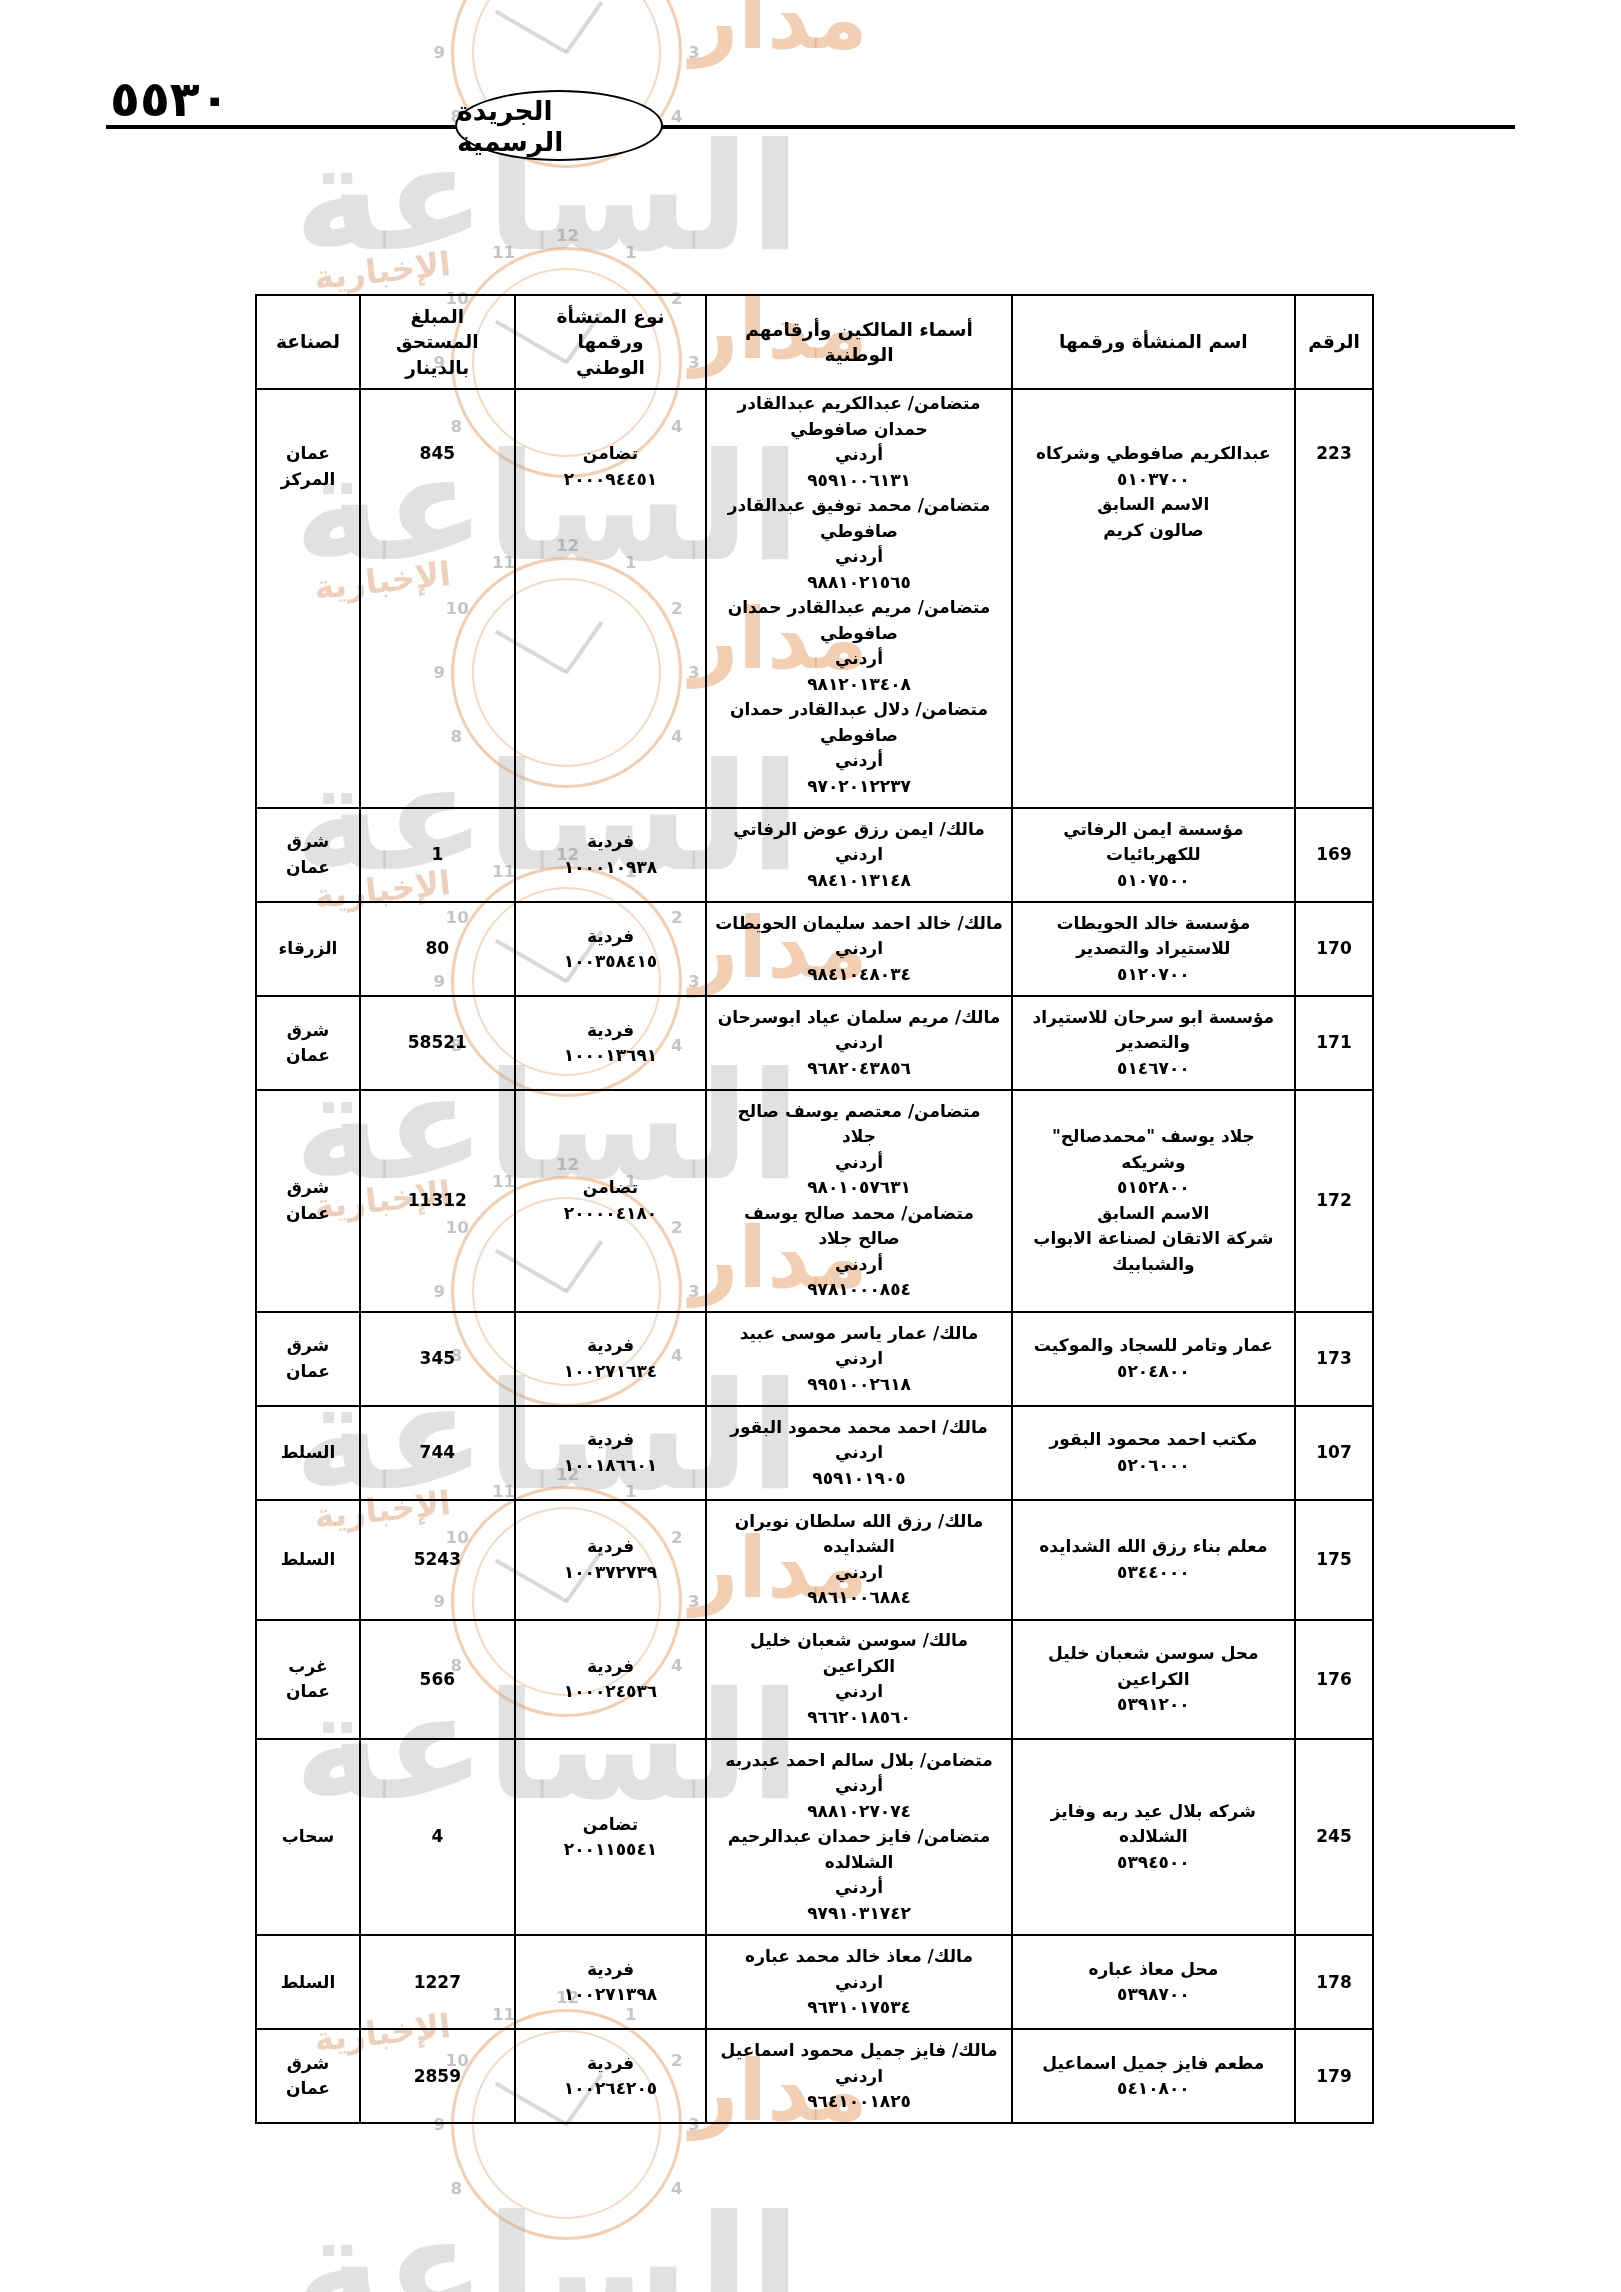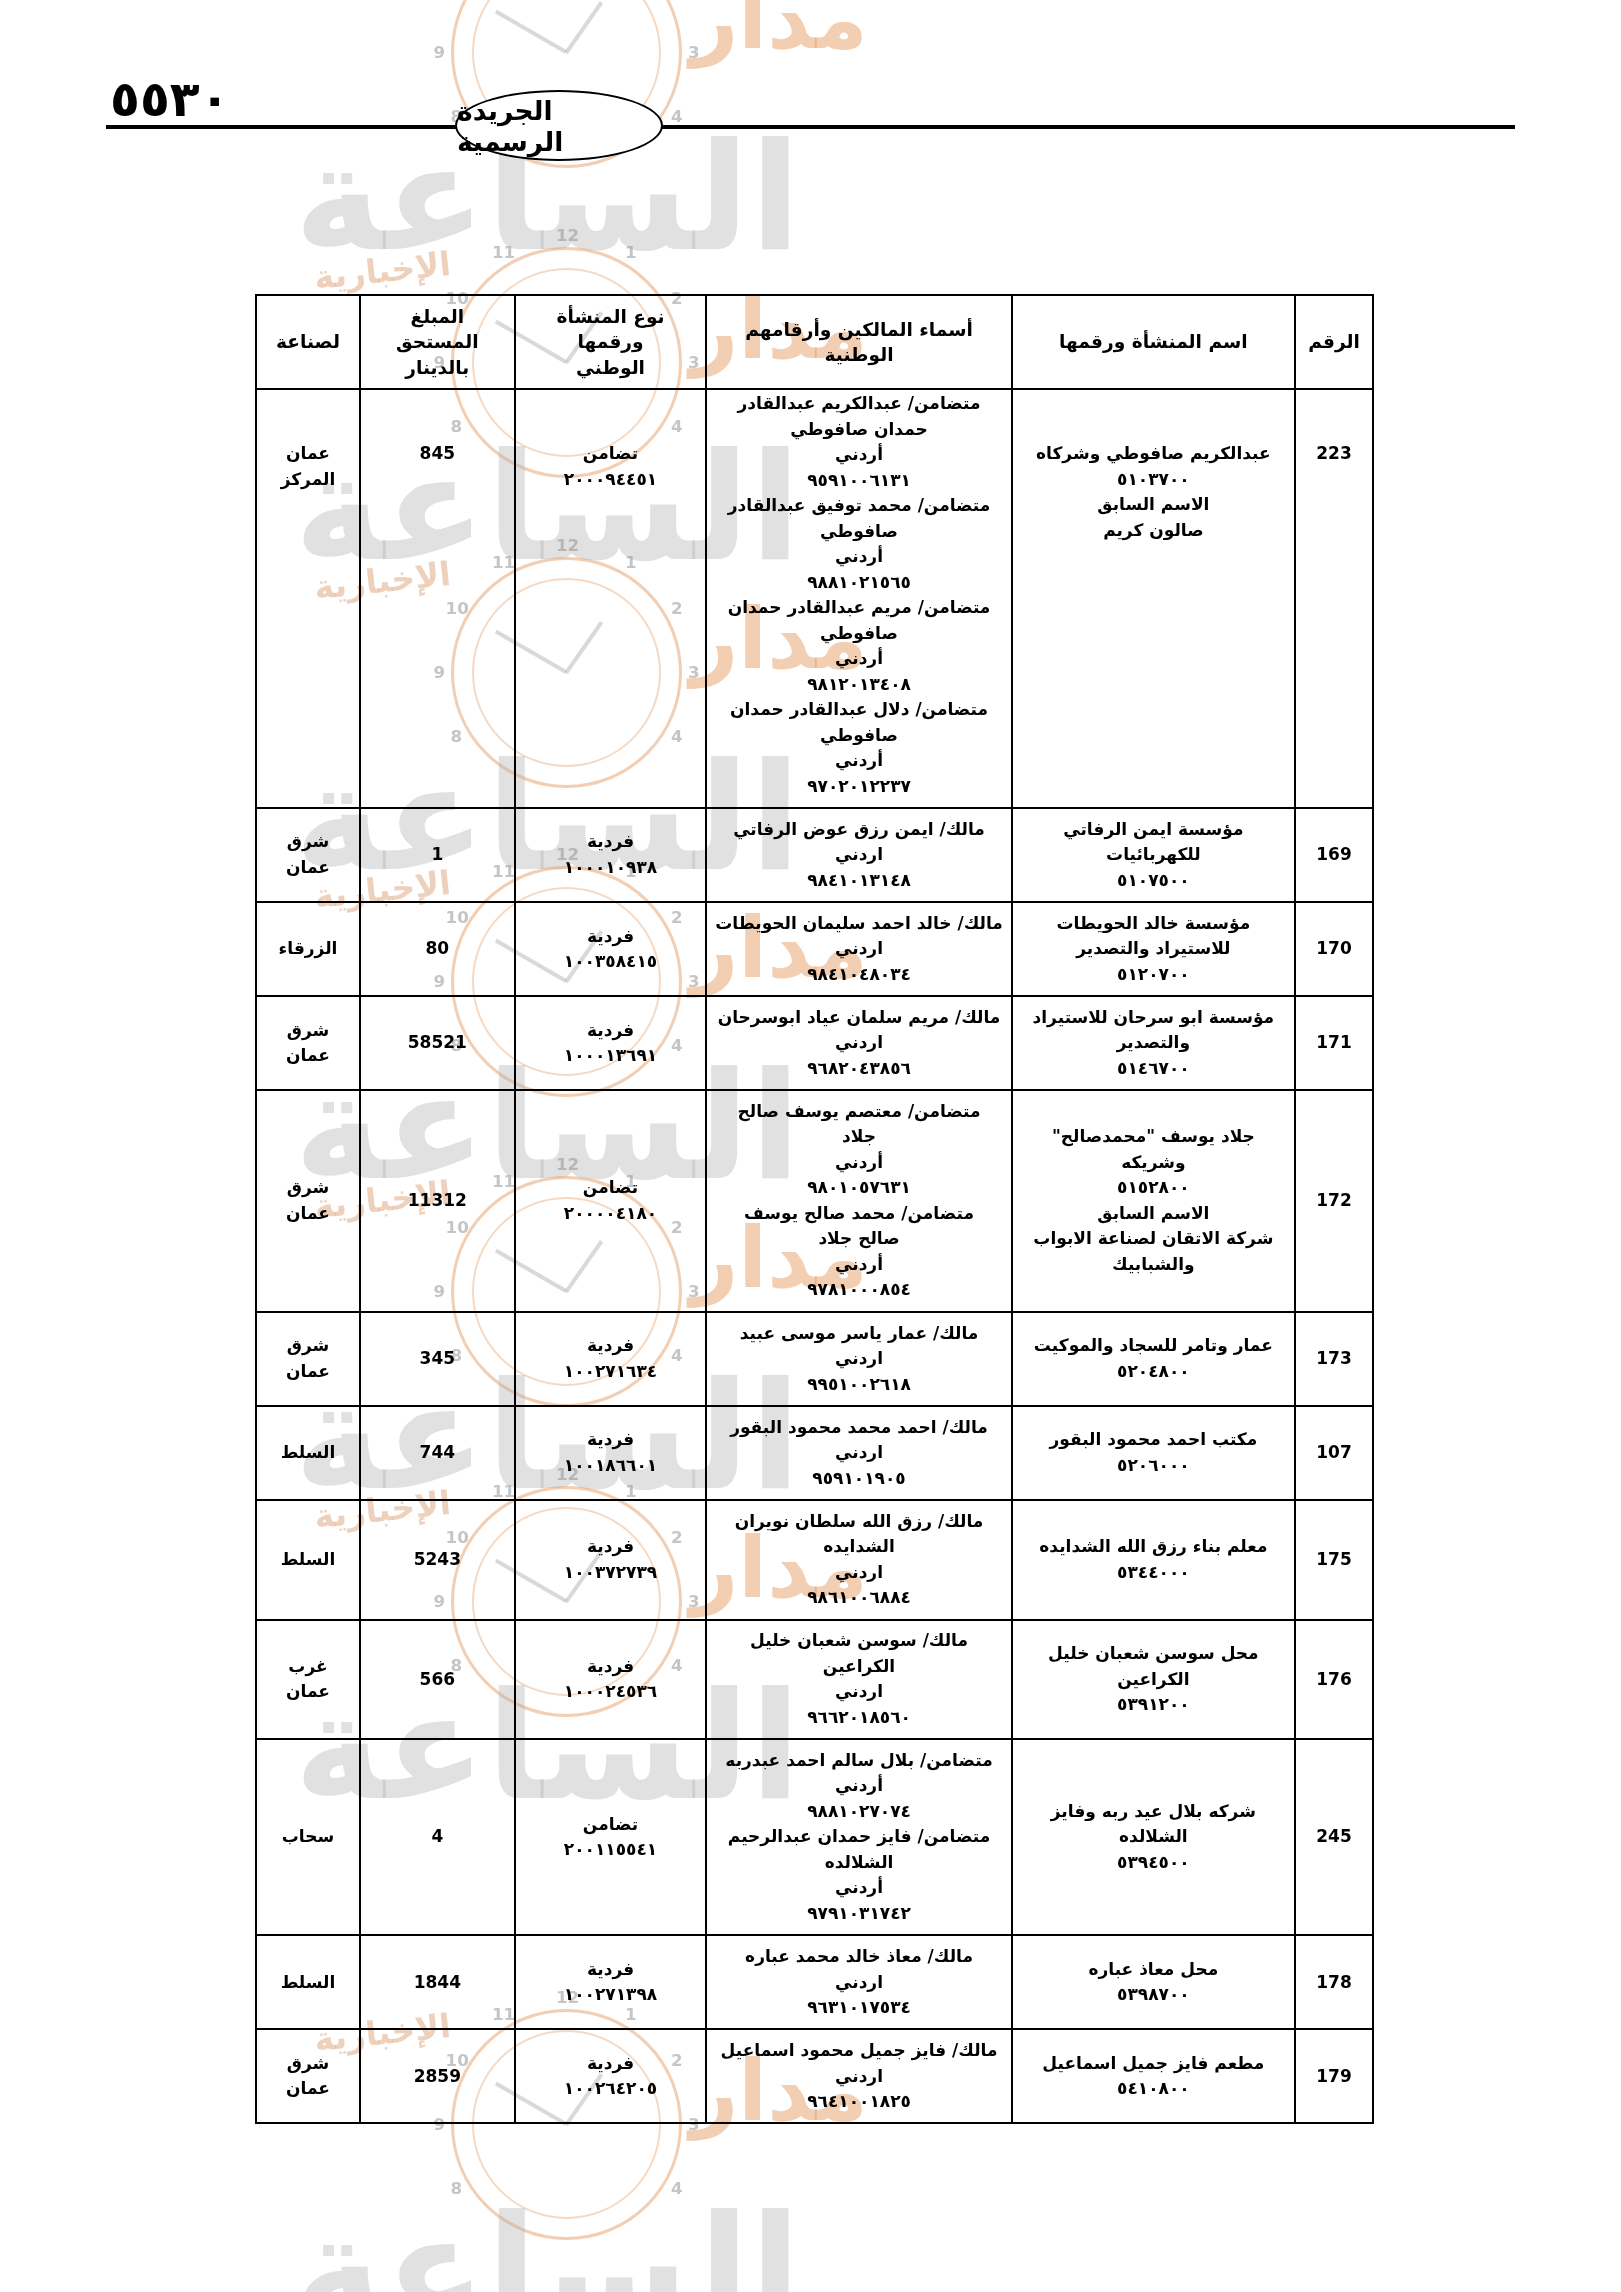--- a/index.html
+++ b/index.html
@@ -351,21 +351,21 @@
       </tr>
       <tr>
         <td class="num-cell">178</td>
         <td>محل معاذ عباره
 ٥٣٩٨٧٠٠</td>
         <td>مالك/ معاذ خالد محمد عباره
 اردني
 ٩٦٣١٠١٧٥٣٤</td>
         <td>فردية
 ١٠٠٢٧١٣٩٨</td>
-        <td class="num-cell">1844</td>
+        <td class="num-cell">1227</td>
         <td>السلط</td>
       </tr>
       <tr>
         <td class="num-cell">179</td>
         <td>مطعم فايز جميل اسماعيل
 ٥٤١٠٨٠٠</td>
         <td>مالك/ فايز جميل محمود اسماعيل
 اردني
 ٩٦٤١٠٠١٨٢٥</td>
         <td>فردية

